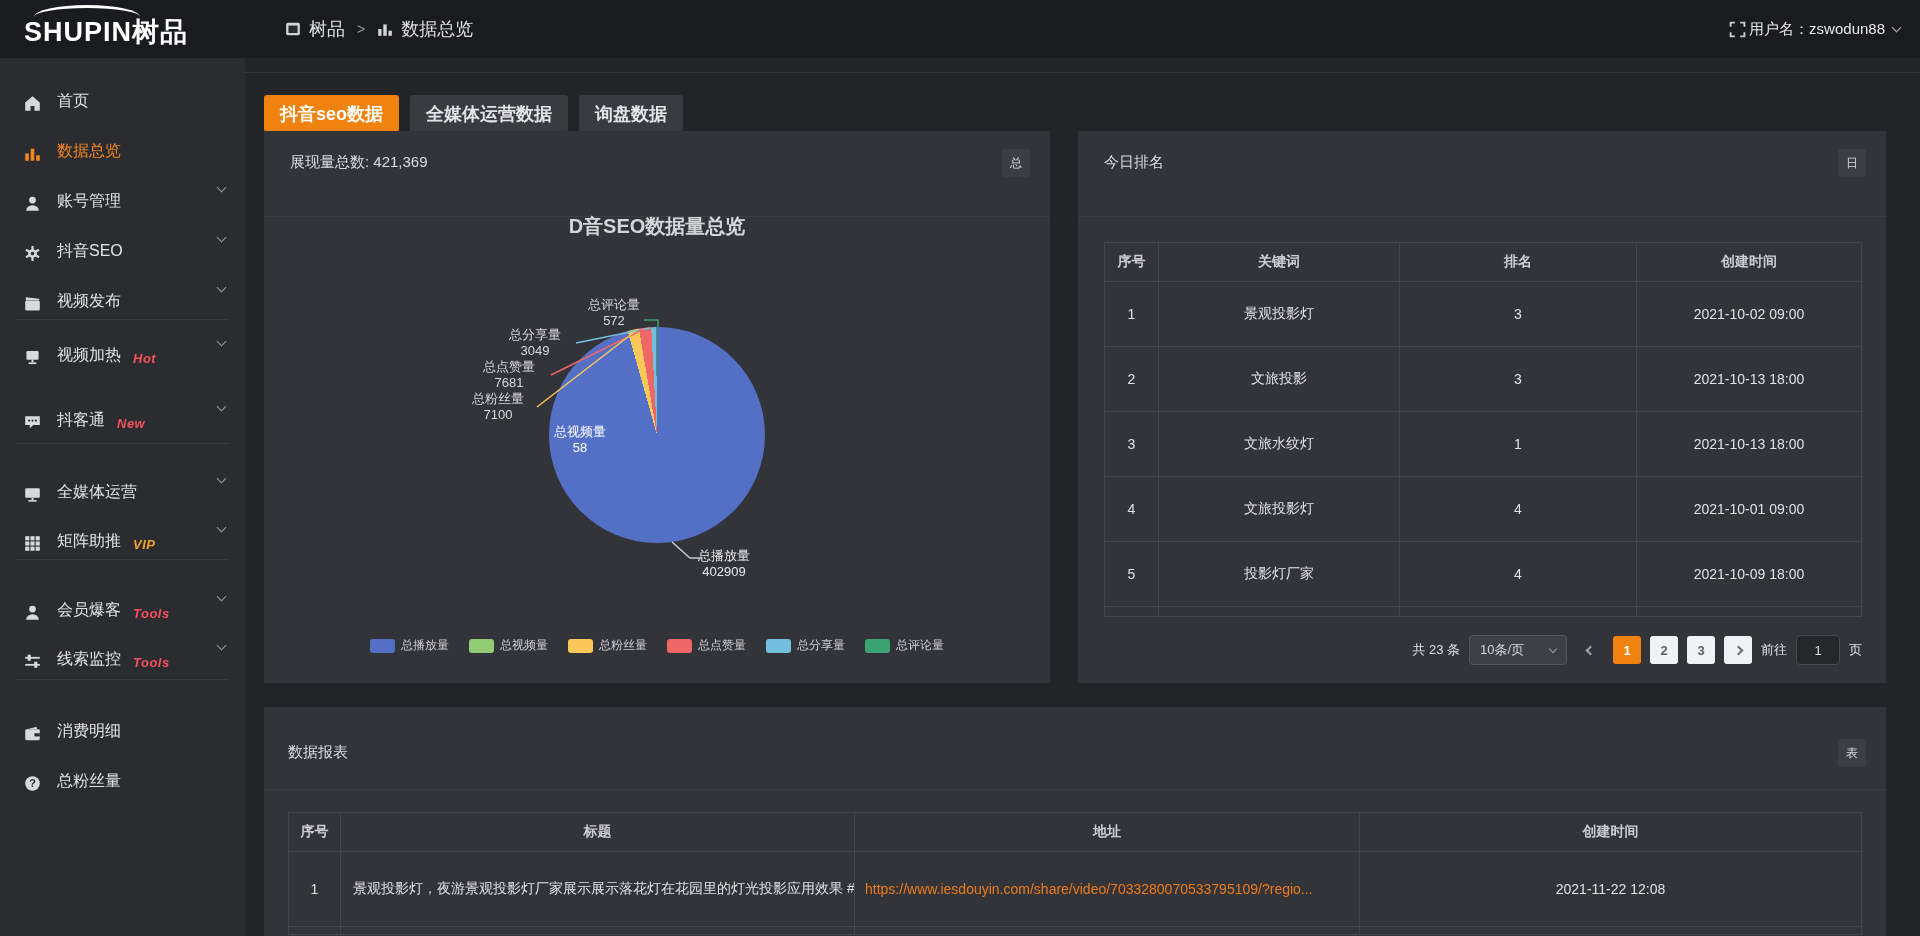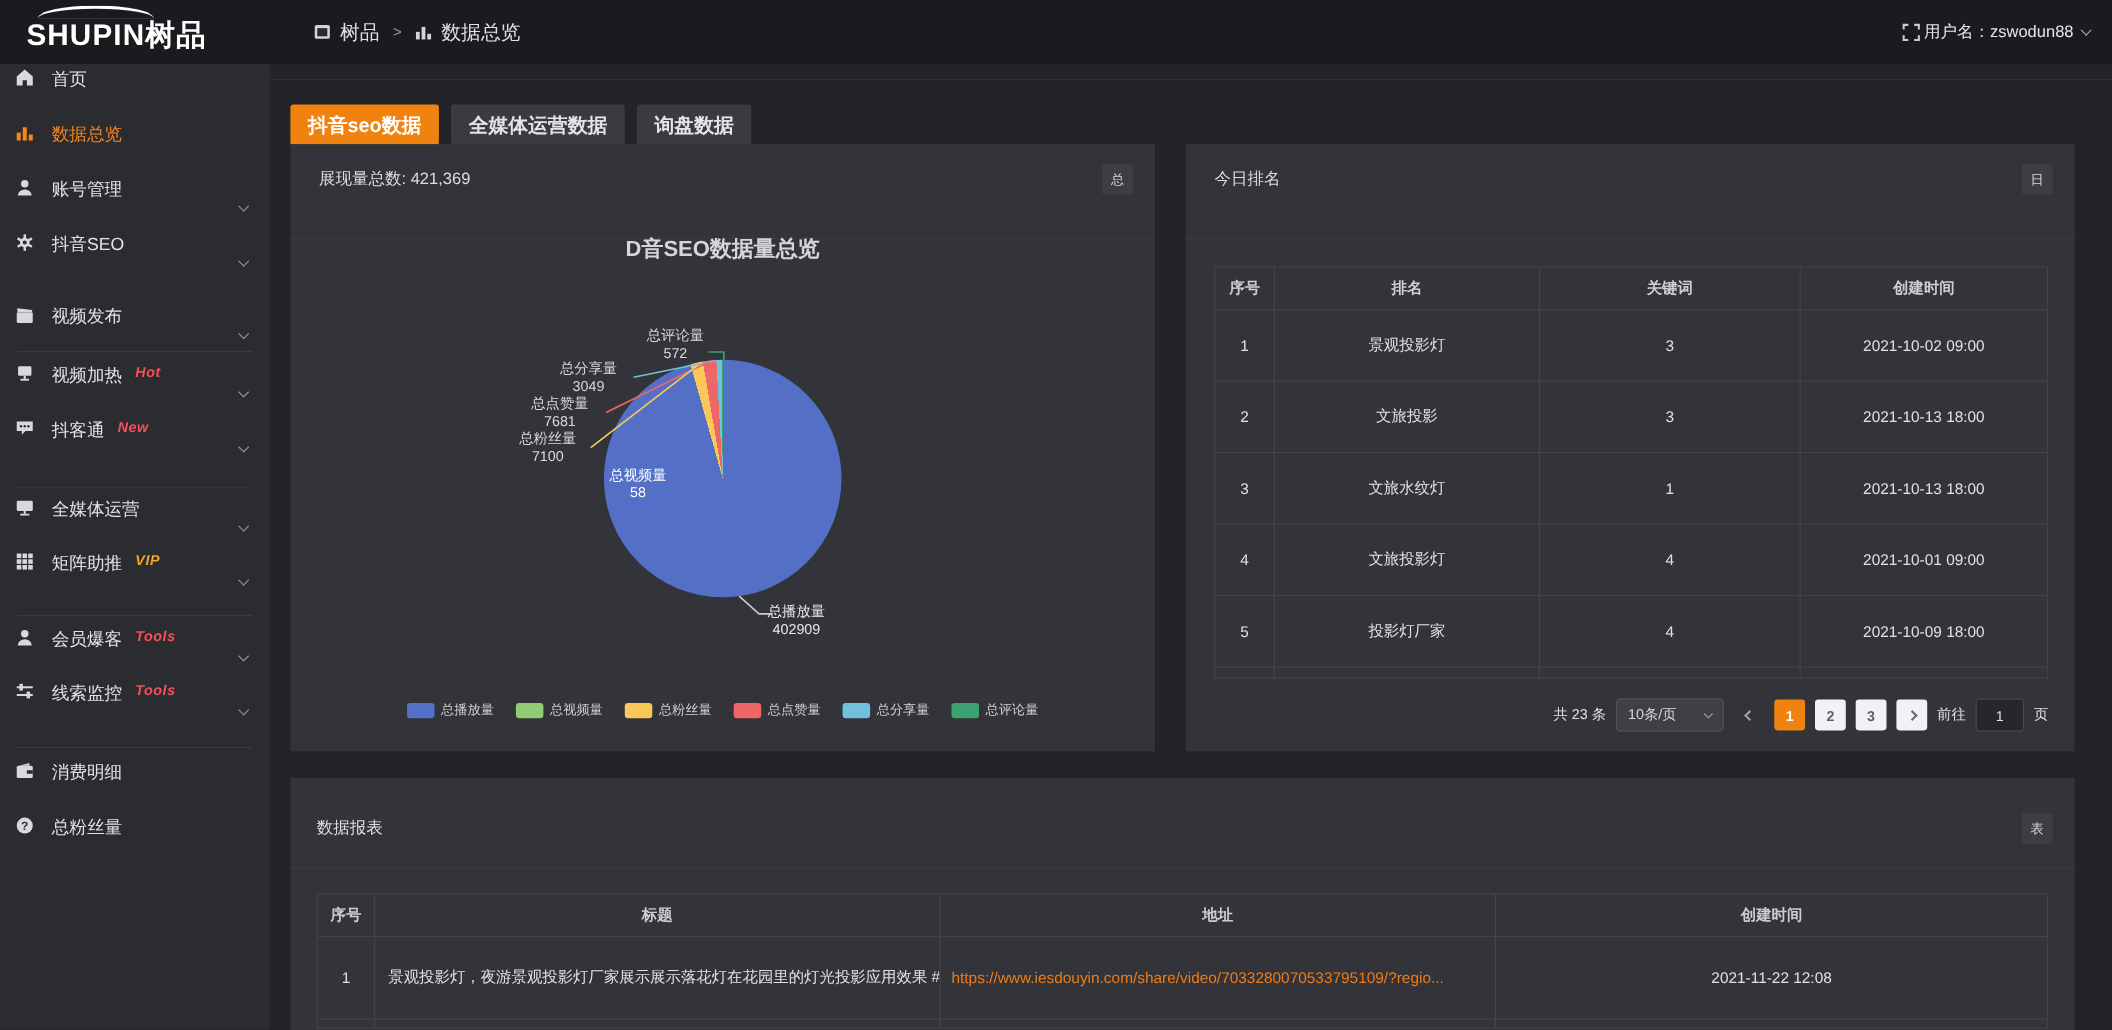--- a/index.html
+++ b/index.html
@@ -14,21 +14,21 @@
     border-top:3px solid #fff; border-radius:50% 50% 0 0 / 100% 100% 0 0; }
   .crumb { position:absolute; left:285px; top:0; height:58px; display:flex; align-items:center; gap:10px; color:#dfe0e3; font-size:18px; }
   .crumb .sep { color:#9a9ba0; font-size:14px; margin:0 2px; }
   .crumb svg { margin-right:-2px; }
   .hdr-right { position:absolute; right:20px; top:0; height:58px; display:flex; align-items:center; gap:3px; color:#e6e7e9; font-size:15px; }
   .chev { display:inline-block; width:7px; height:7px; border-right:1.7px solid #aeb0b4; border-bottom:1.7px solid #aeb0b4; transform:rotate(45deg); }
   .hdr-divider { position:absolute; left:245px; top:72px; width:1675px; height:1px; background:#35363b; }
 
   
   .side { position:absolute; left:0; top:58px; width:245px; height:878px; background:#2b2c30; }
-  .side-item { position:absolute; left:0; width:245px; height:50px; display:flex; align-items:flex-start; padding-left:14px; cursor:pointer; color:#e2e3e6; font-size:16px; }
+  .side-item { position:absolute; left:0; width:245px; height:50px; display:flex; align-items:flex-end; padding-left:24px; cursor:pointer; color:#e2e3e6; font-size:16px; }
   .side-item svg { margin-right:16px; flex:0 0 auto; }
   .side-item .chev { position:absolute; right:20px; top:22px; border-color:#96989d; }
   .side-item.active { color:#f5861f; }
   .side-div { position:absolute; left:16px; width:213px; height:1px; background:#3a3b40; }
   .bdg { font-style:italic; font-weight:700; font-size:13px; margin-left:12px; letter-spacing:.5px; }
   .bdg.red { color:#f4515c; } .bdg.gold { color:#f0a42c; }
 
   
   .tabs { position:absolute; left:264px; top:95px; display:flex; gap:11px; }
   .tab { height:37px; padding:0 16px; display:flex; align-items:center; border-radius:3px;
@@ -154,32 +154,32 @@
           <rect x="6.1" y="0.8" width="1.8" height="12.4" fill="#d8d9dc"></rect>
           <rect x="6.1" y="0.8" width="1.8" height="12.4" fill="#d8d9dc" transform="rotate(60 7 7)"></rect>
           <rect x="6.1" y="0.8" width="1.8" height="12.4" fill="#d8d9dc" transform="rotate(120 7 7)"></rect>
           <circle cx="7" cy="7" r="3.6" fill="#d8d9dc"></circle>
           <circle cx="7" cy="7" r="1.5" fill="#2b2c30"></circle>
         </svg>
       <span>抖音SEO</span>
       <span class="chev"></span>
     </div>
 
-    <div class="side-item" style="top:220px">
+    <div class="side-item" style="top:204px">
       <svg width="17" height="17" viewBox="0 0 14 14">
           <rect x="1" y="4.8" width="12" height="8" rx="1" fill="#d8d9dc"></rect>
           <path d="M1.4 1.9 L12.6 3.1 L12.4 4.6 H1.6 Z" fill="#d8d9dc"></path>
         </svg>
       <span>视频发布</span>
       <span class="chev"></span>
     </div>
 
     <div class="side-div" style="top:261px"></div>
 
-    <div class="side-item" style="top:273px">
+    <div class="side-item" style="top:258px">
       <svg width="17" height="17" viewBox="0 0 14 14">
           <rect x="2" y="1.6" width="10" height="7.2" rx="1" fill="#d8d9dc"></rect>
           <rect x="6.2" y="8.8" width="1.6" height="2.2" fill="#d8d9dc"></rect>
           <rect x="3.8" y="11" width="6.4" height="1.4" fill="#d8d9dc"></rect>
         </svg>
       <span>视频加热</span>
       <span class="bdg red">Hot</span>
       <span class="chev"></span>
     </div>
 
@@ -355,22 +355,22 @@
   </div>
 
   <div class="panel" id="panel-rank">
     <div class="panel-hd">
       <div class="panel-title">今日排名</div>
       <div class="mini-badge">日</div>
     </div>
 
     <div class="grid-table" id="rank-table">
       <div class="tcell hd c0">序号</div>
+      <div class="tcell hd">关键词</div>
       <div class="tcell hd">排名</div>
-      <div class="tcell hd">关键词</div>
       <div class="tcell hd">创建时间</div>
 
       <div class="tcell rrow c0">1</div>
       <div class="tcell rrow">景观投影灯</div>
       <div class="tcell rrow">3</div>
       <div class="tcell rrow">2021-10-02 09:00</div>
 
       <div class="tcell rrow c0">2</div>
       <div class="tcell rrow">文旅投影</div>
       <div class="tcell rrow">3</div>

